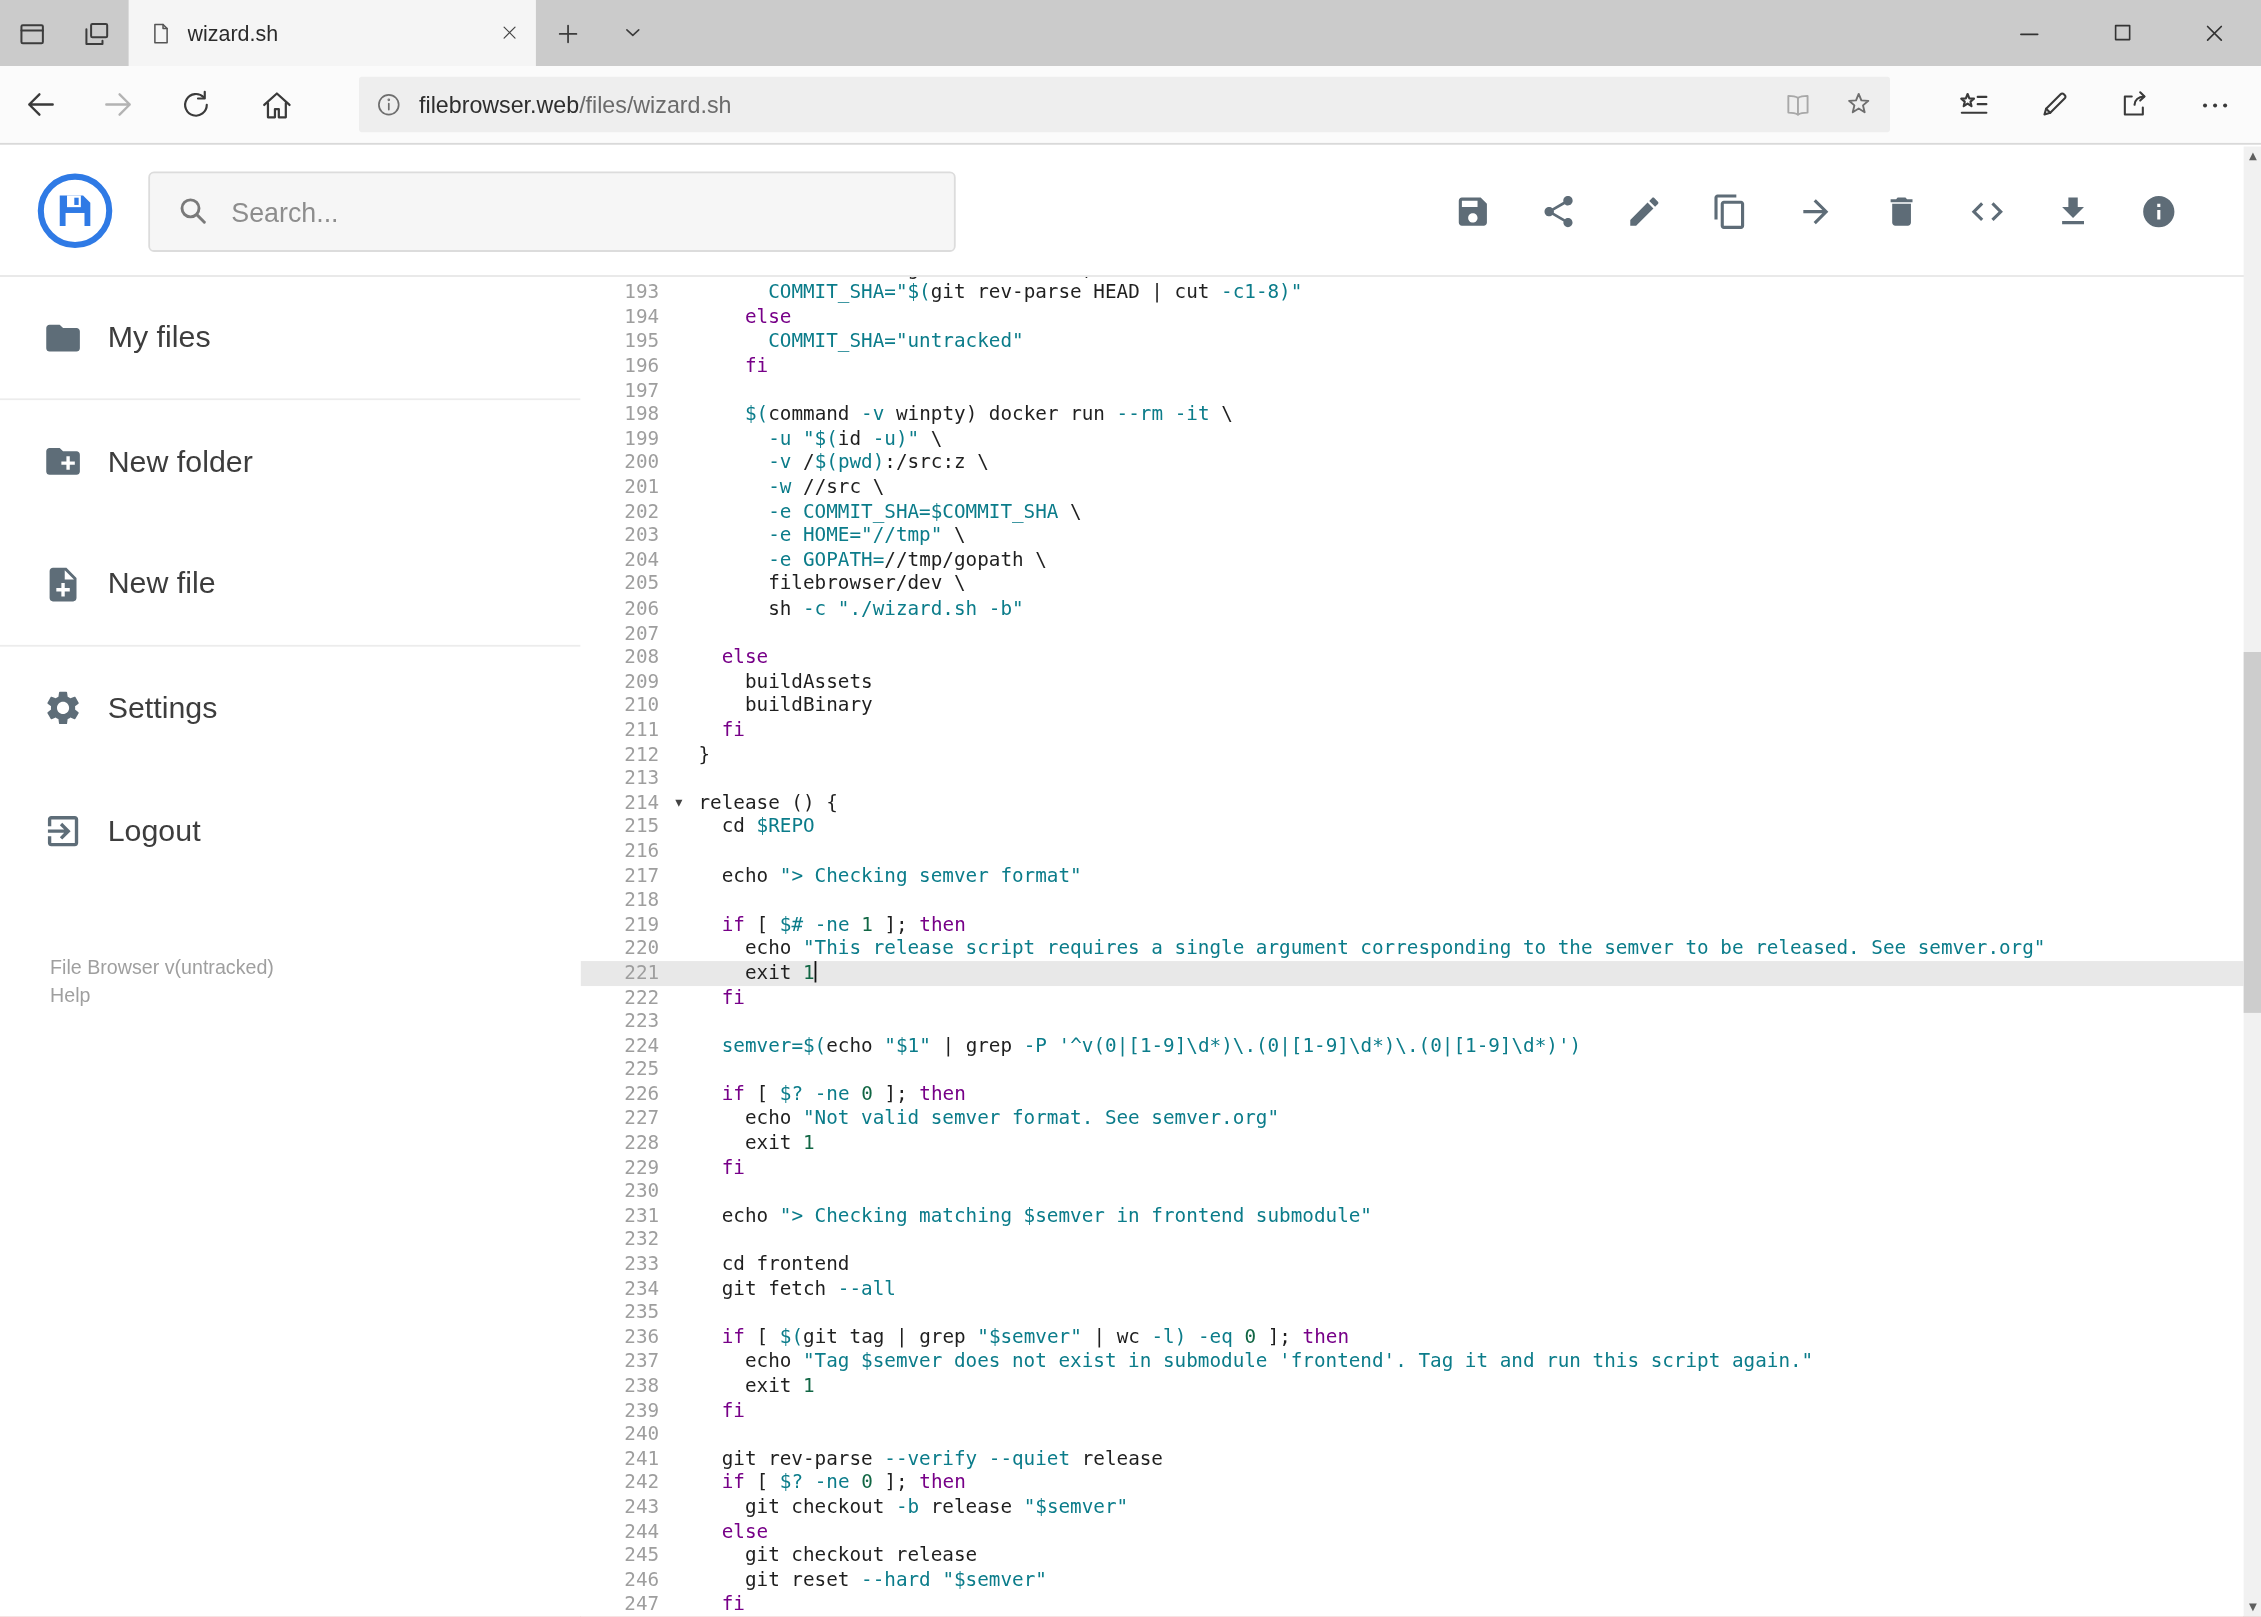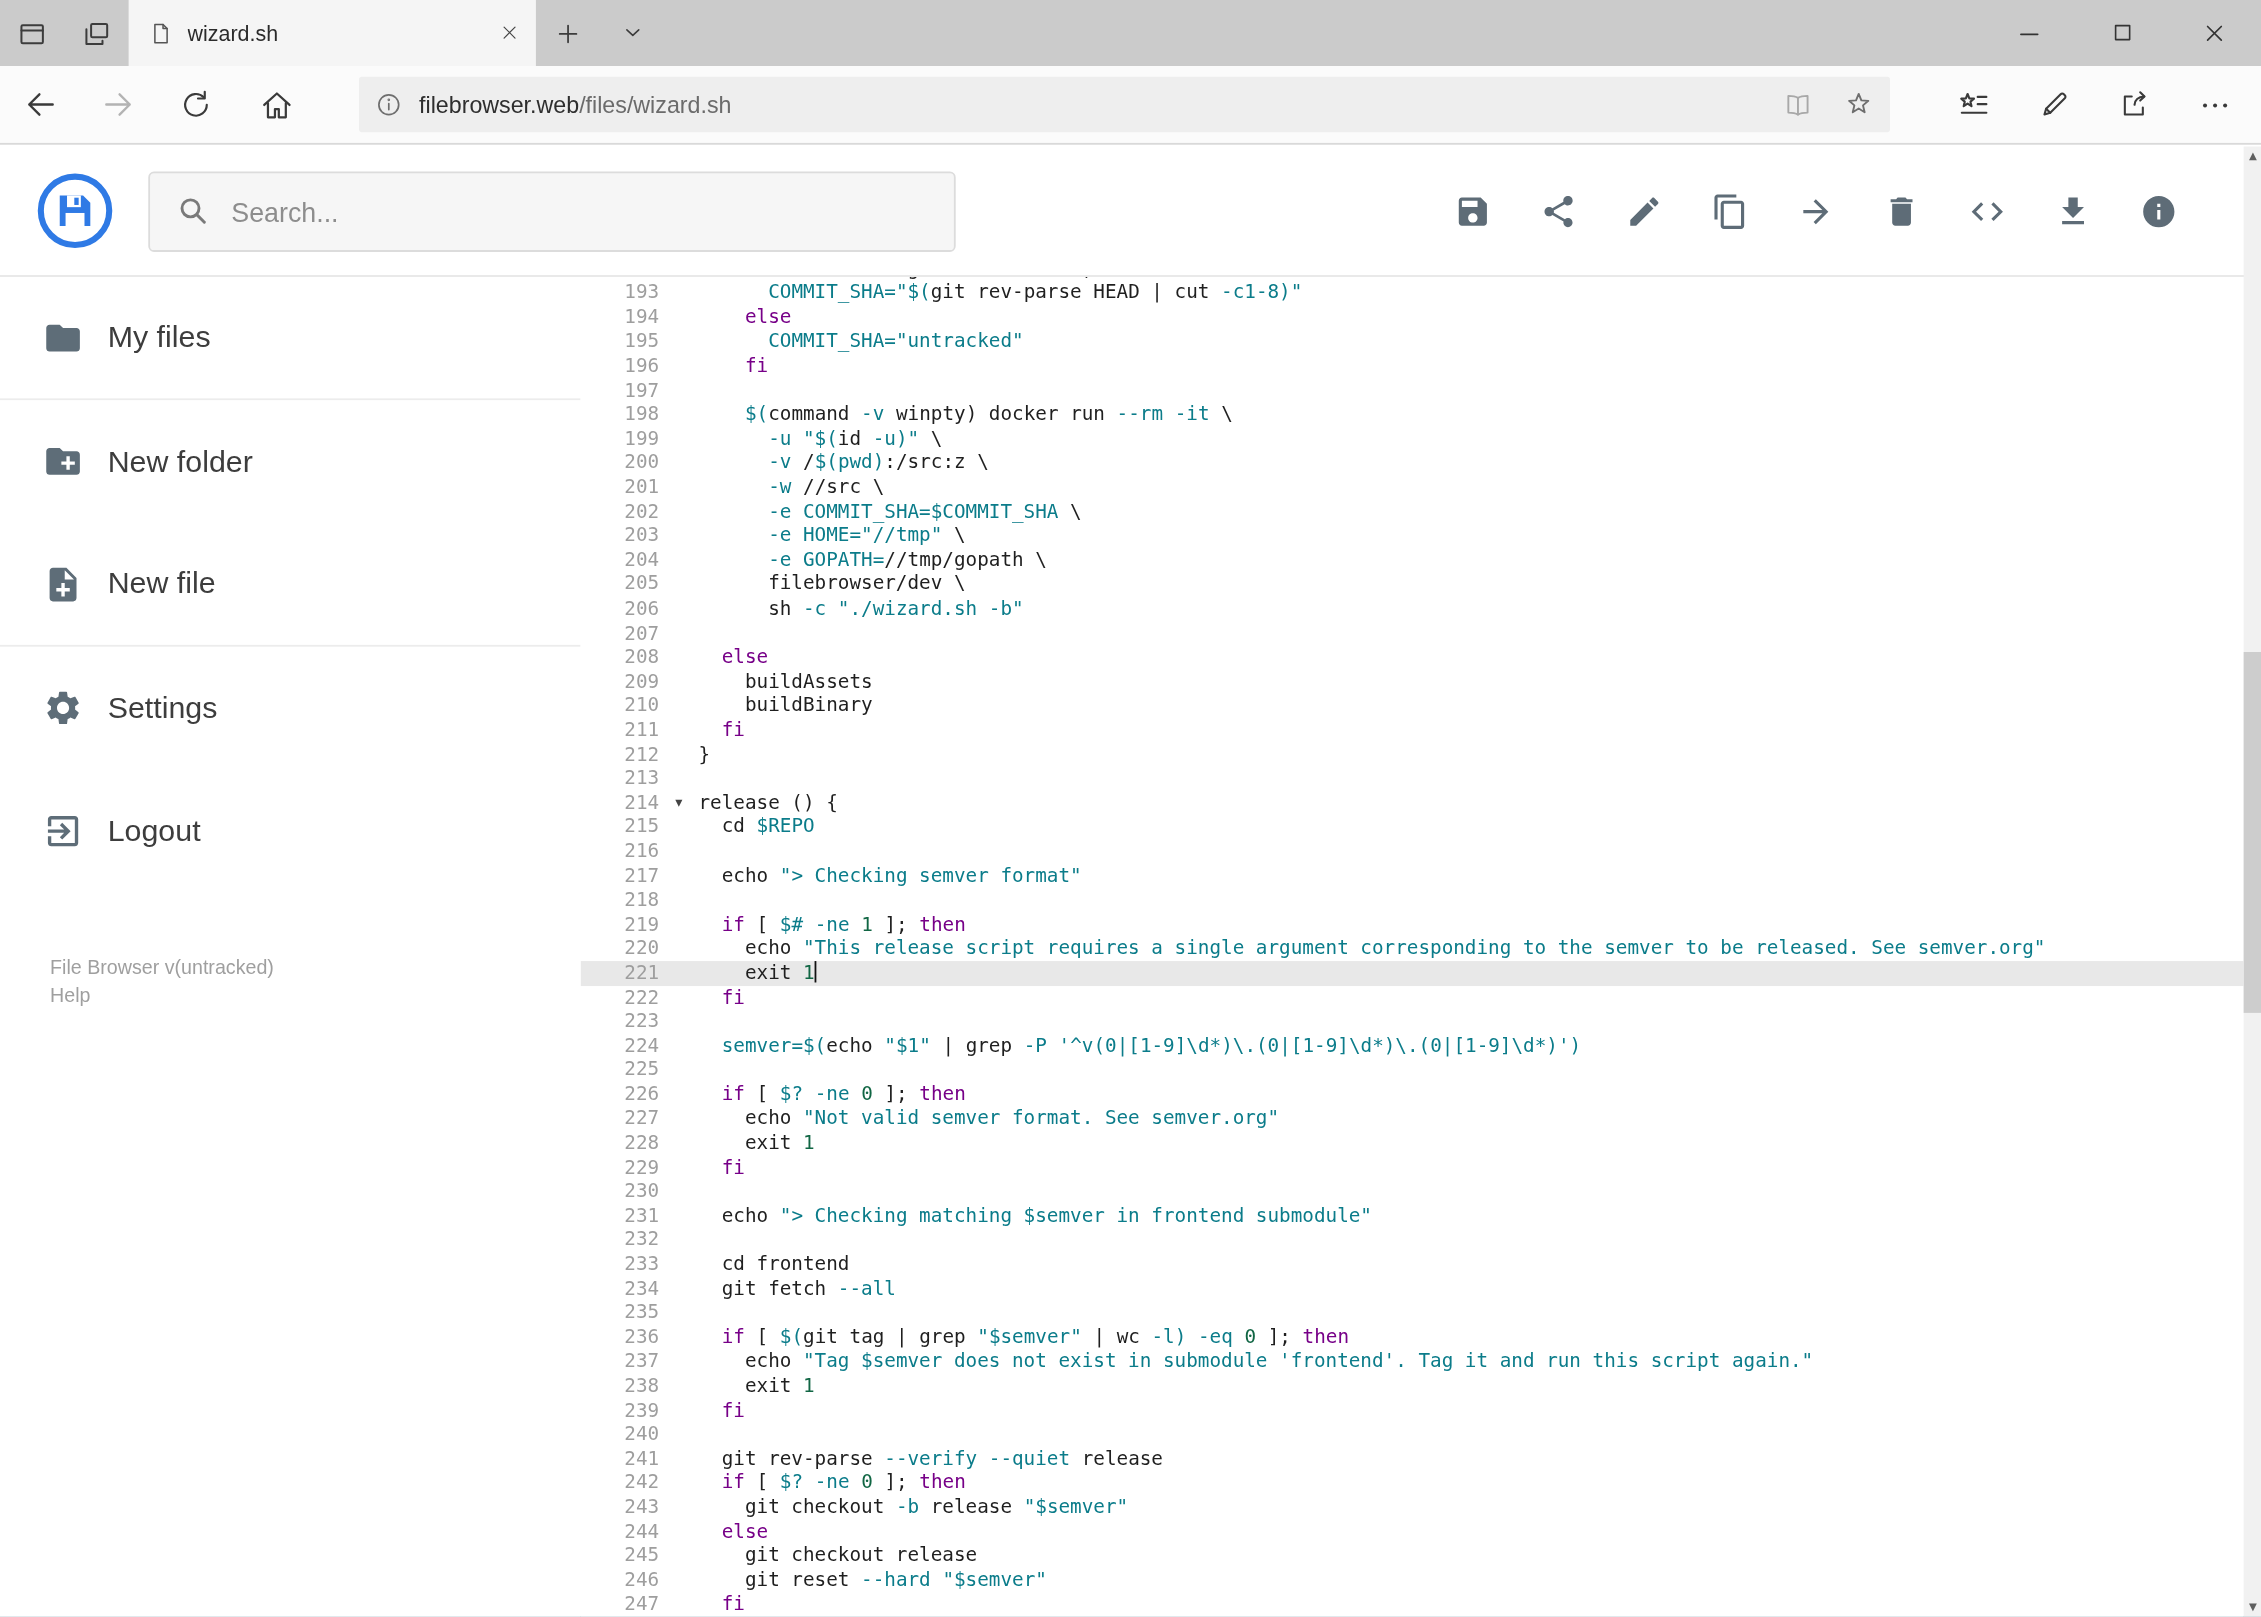--- a/index.html
+++ b/index.html
@@ -1,17 +1,17 @@
 <!DOCTYPE html>
 <html style="--active-bg: #e8e8e8; --tk-p: #1f1f1f; --tk-k: #770088; --tk-t: #0b7c8a; --tk-n: #116644;font-size:13px"><head>
 <meta charset="utf-8">
 <style>
   * { box-sizing: border-box; margin: 0; padding: 0; }
   html,body { margin:0; padding:0; background:#fff; }
-  .viewport { width:2261px; height:1617px; overflow:hidden; background:#0c4a6e; }
+  .viewport { width:2261px; height:1617px; overflow:hidden; background:#b91c1c; }
   .screen {
     width:1266px; height:905px; position:relative; background:#fff;
     transform:scale(1.78635); transform-origin:0 0;
     font-family:"Liberation Sans","DejaVu Sans",sans-serif;
     -webkit-font-smoothing:antialiased;
   }
   svg { display:block; }
   .stroke { stroke:currentColor; fill:none; stroke-width:1.5; stroke-linecap:round; stroke-linejoin:round; }
 
   

